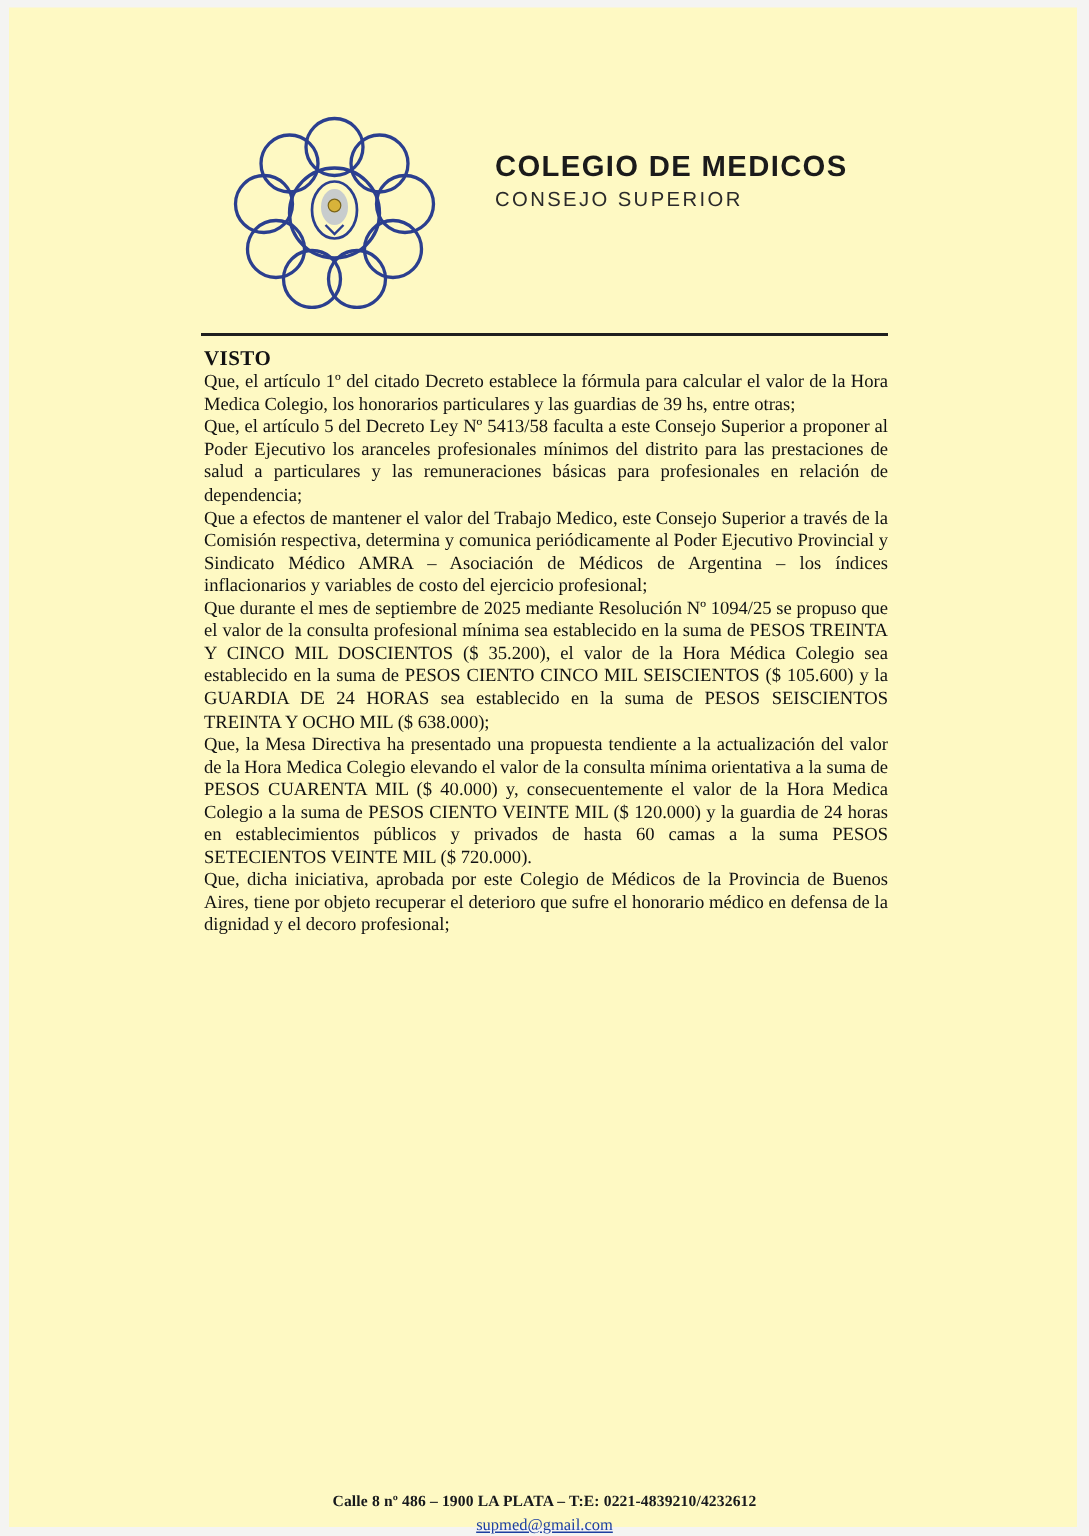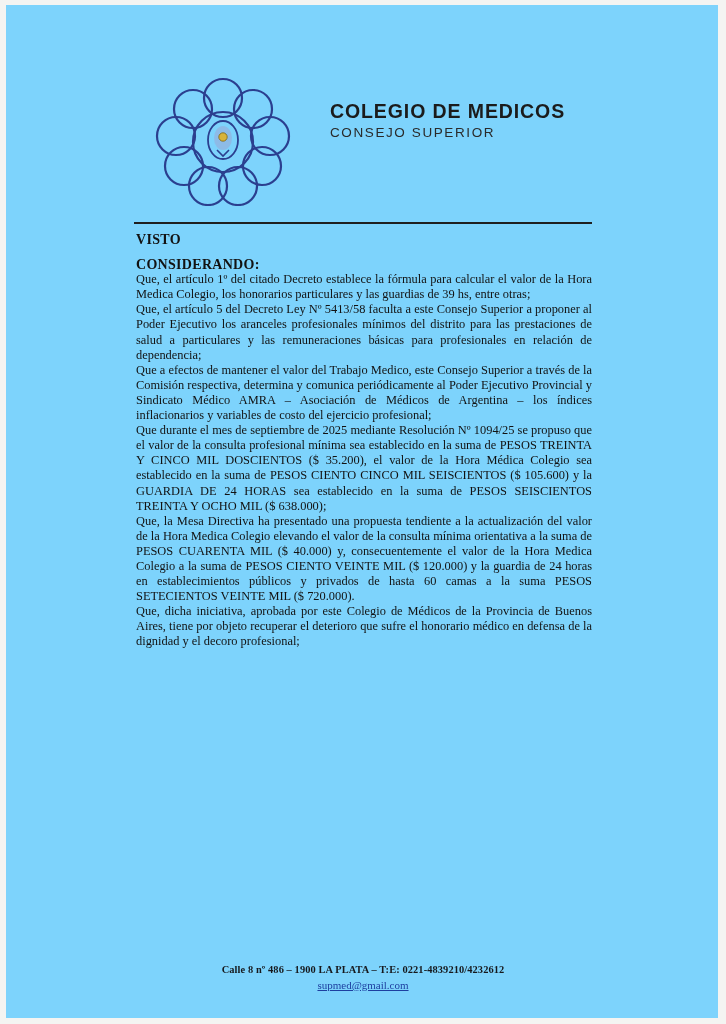--- a/index.html
+++ b/index.html
@@ -11,21 +11,21 @@
     height: 1024px;
     background: #ffffff;
     font-family: "Liberation Serif", serif;
     color: #111111;
     overflow: hidden;
   }
   .page {
     position: relative;
     width: 726px;
     height: 1024px;
-    background: #7dd3fc;
+    background: #fef9c3;
   }
 
   
   .letterhead {
     position: absolute;
     top: 78px;
     left: 0;
     width: 726px;
     height: 120px;
     display: flex;
@@ -98,21 +98,21 @@
     margin: 0;
     text-align: justify;
     hyphens: none;
   }
   p.para + p.para { margin-top: 0px; }
 
   
   .footer {
     position: absolute;
     left: 0;
-    top: 964px;
+    top: 996px;
     width: 726px;
     text-align: center;
   }
   .footer-line {
     font-family: "Liberation Serif", serif;
     font-size: 10.4px;
     font-weight: bold;
     color: #16181c;
     letter-spacing: 0.1px;
   }
@@ -177,21 +177,20 @@
       <div class="head-line3">CONSEJO SUPERIOR</div>
     </div>
   </div>
 
   <div class="rule"></div>
 
   <div class="body-block">
 
     <p class="sect-title">VISTO</p>
 
-    <p class="sect-title considerando">CONSIDERANDO:</p>
 
     <p class="para">Que, el artículo 1º del citado Decreto establece la fórmula para calcular el valor de la Hora Medica Colegio, los honorarios particulares y las guardias de 39 hs, entre otras;</p>
     <p class="para">Que, el artículo 5 del Decreto Ley Nº 5413/58 faculta a este Consejo Superior a proponer al Poder Ejecutivo los aranceles profesionales mínimos del distrito para las prestaciones de salud a particulares y las remuneraciones básicas para profesionales en relación de dependencia;</p>
     <p class="para">Que a efectos de mantener el valor del Trabajo Medico, este Consejo Superior a través de la Comisión respectiva, determina y comunica periódicamente al Poder Ejecutivo Provincial y Sindicato Médico AMRA – Asociación de Médicos de Argentina – los índices inflacionarios y variables de costo del ejercicio profesional;</p>
     <p class="para">Que durante el mes de septiembre de 2025 mediante Resolución Nº 1094/25 se propuso que el valor de la consulta profesional mínima sea establecido en la suma de PESOS TREINTA Y CINCO MIL DOSCIENTOS ($ 35.200), el valor de la Hora Médica Colegio sea establecido en la suma de PESOS CIENTO CINCO MIL SEISCIENTOS ($ 105.600) y la GUARDIA DE 24 HORAS sea establecido en la suma de PESOS SEISCIENTOS TREINTA Y OCHO MIL ($ 638.000);</p>
     <p class="para">Que, la Mesa Directiva ha presentado una propuesta tendiente a la actualización del valor de la Hora Medica Colegio elevando el valor de la consulta mínima orientativa a la suma de PESOS CUARENTA MIL ($ 40.000) y, consecuentemente el valor de la Hora Medica Colegio a la suma de PESOS CIENTO VEINTE MIL ($ 120.000) y la guardia de 24 horas en establecimientos públicos y privados de hasta 60 camas a la suma PESOS SETECIENTOS VEINTE MIL ($ 720.000).</p>
     <p class="para">Que, dicha iniciativa, aprobada por este Colegio de Médicos de la Provincia de Buenos Aires, tiene por objeto recuperar el deterioro que sufre el honorario médico en defensa de la dignidad y el decoro profesional;</p>
   </div>
 
   <div class="footer">

